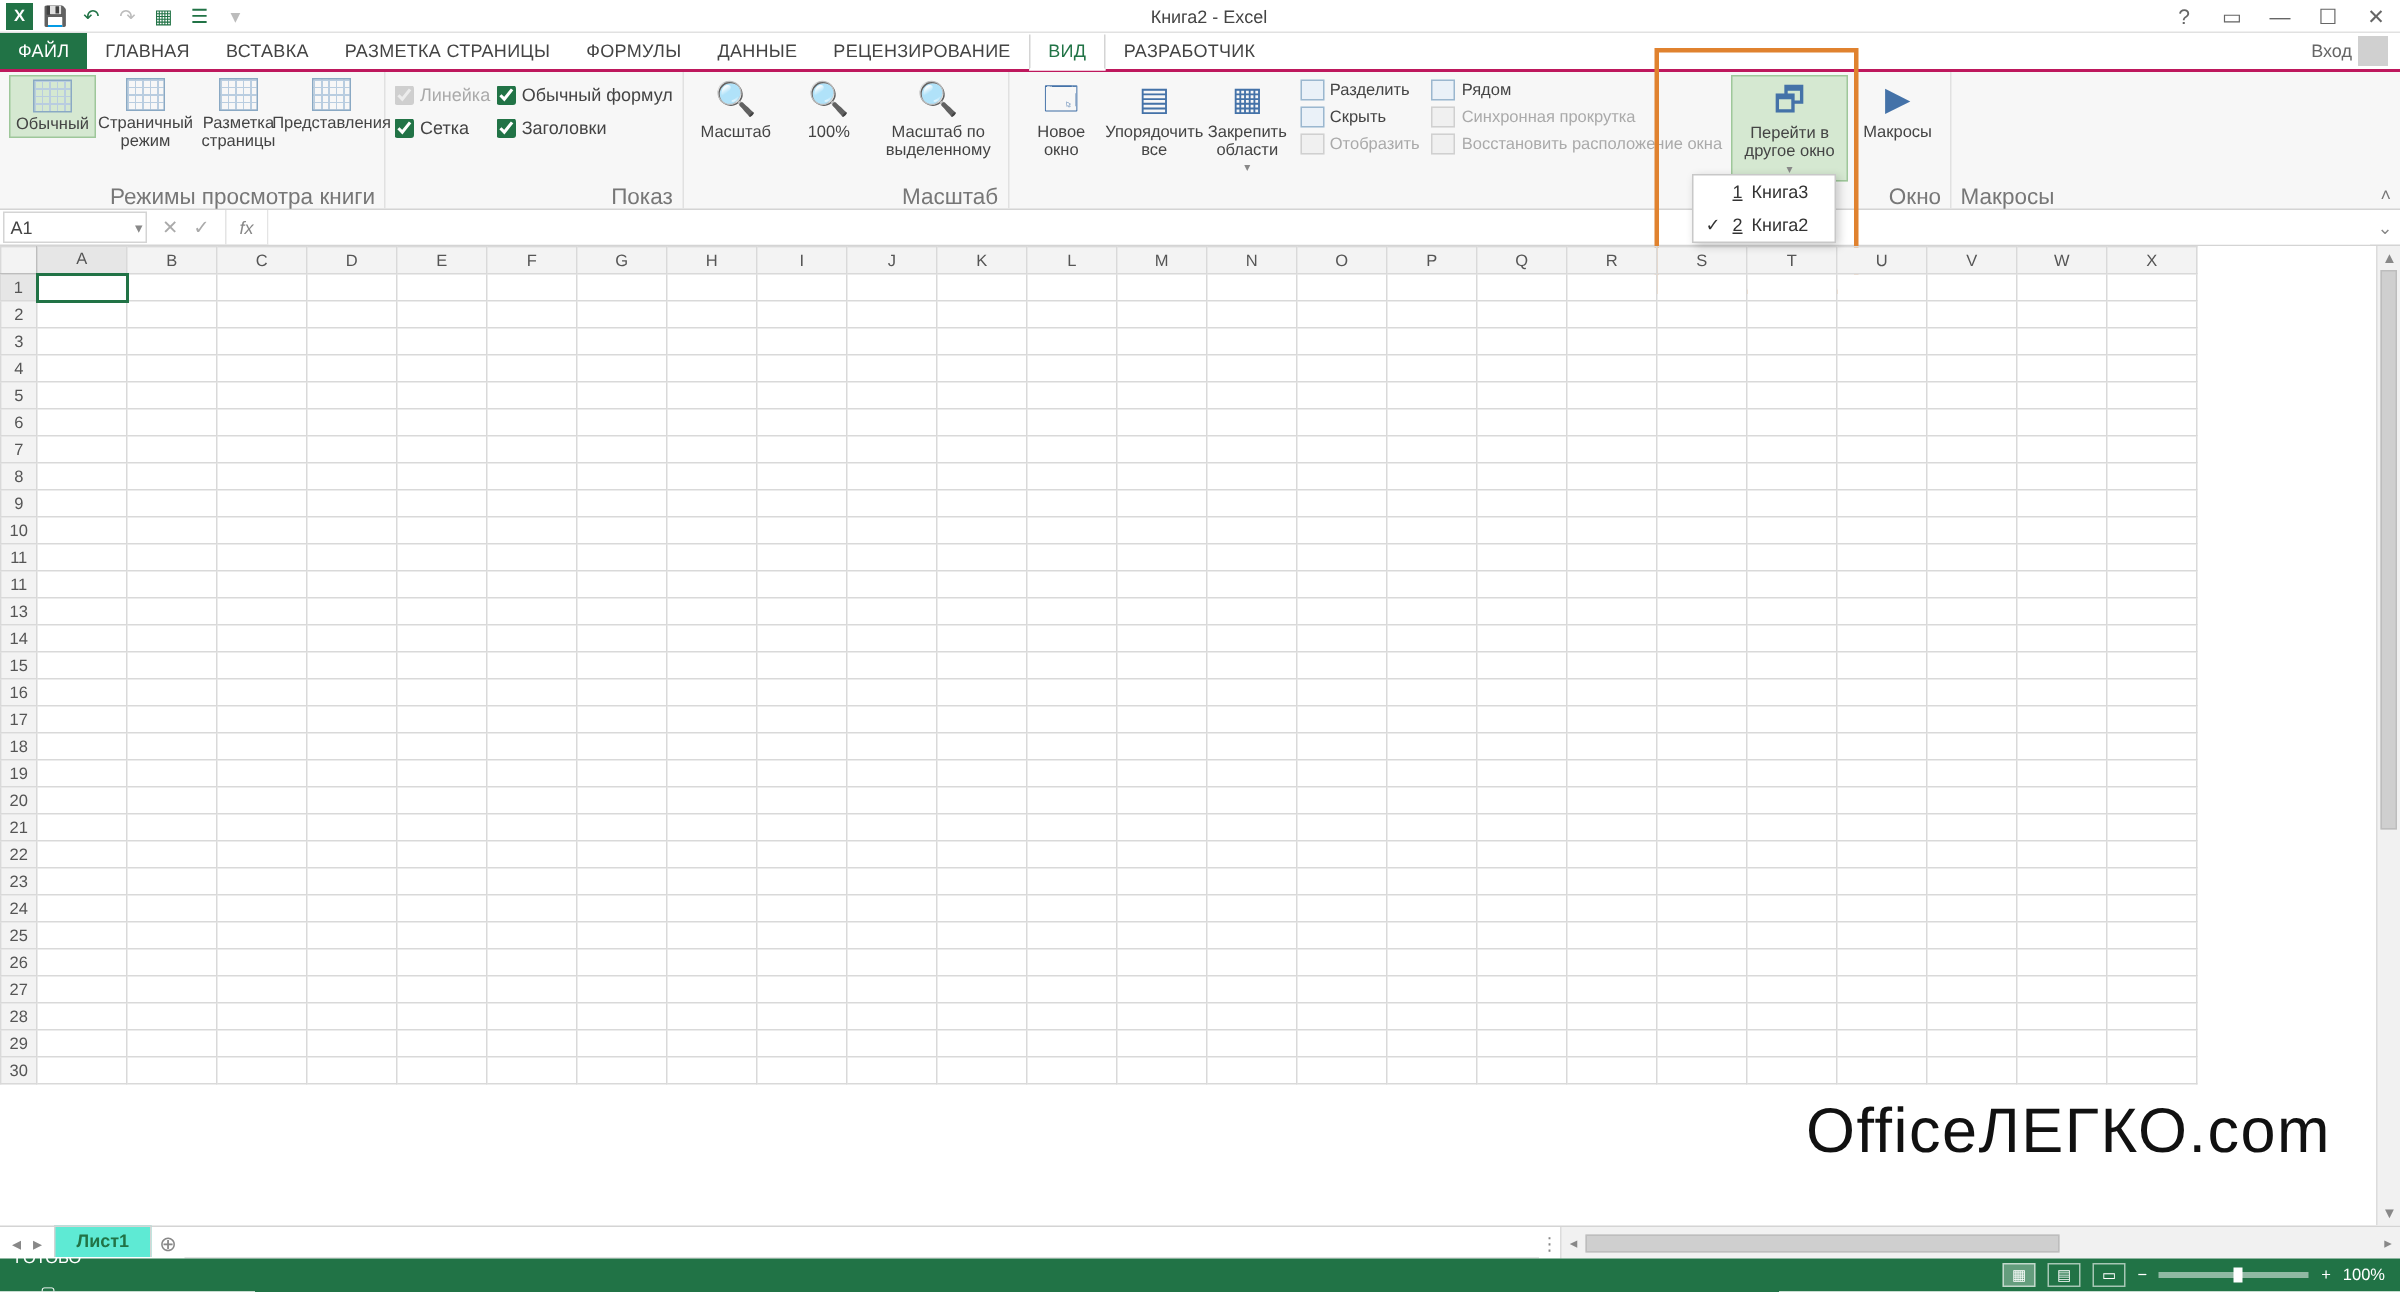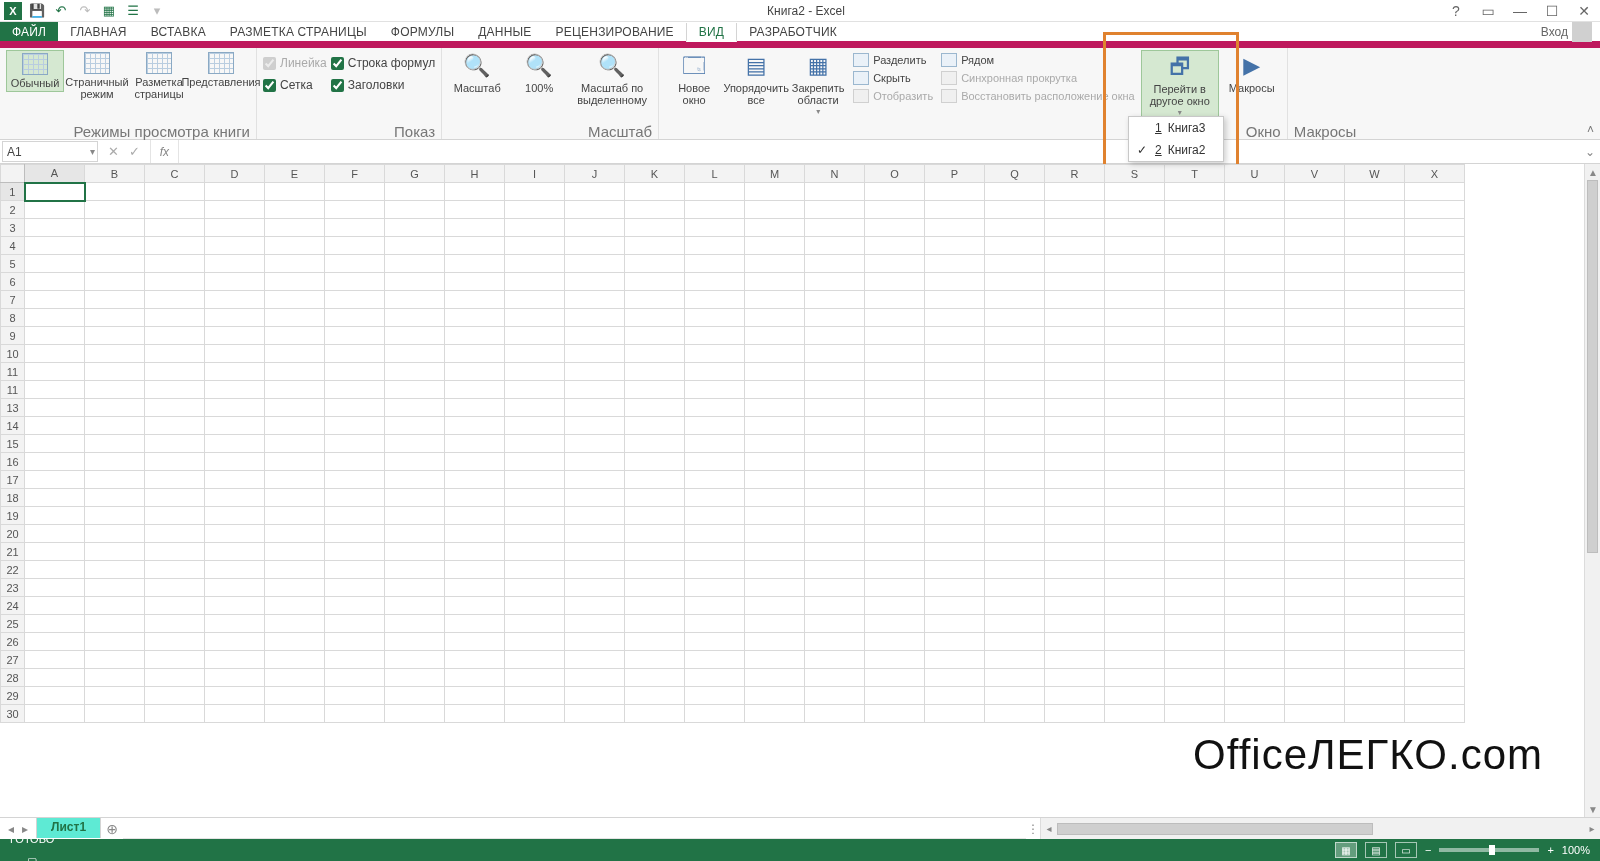--- a/index.html
+++ b/index.html
@@ -10,21 +10,21 @@
 .titlebar { height: 22px; background: #fff; display: flex; align-items: center; border-bottom: 1px solid #e1e1e1; }
 .qat { display: flex; align-items: center; gap: 6px; padding-left: 4px; }
 .qat-icon { width: 18px; height: 18px; display: inline-flex; align-items: center; justify-content: center; color: #217346; font-size: 13px; }
 .qat-icon.dim { color: #bcbcbc; }
 .app-logo { width: 18px; height: 18px; background: #217346; color: #fff; display: inline-flex; align-items: center; justify-content: center; font-weight: bold; font-size: 11px; }
 .titlebar-center { flex: 1; text-align: center; font-size: 12px; color: #444; }
 .titlebar-right { display: flex; align-items: center; gap: 12px; padding-right: 6px; color: #666; font-size: 14px; }
 .winbtn { width: 20px; height: 18px; display:inline-flex; align-items:center; justify-content:center; }
 
 
-.tabsrow { height: 26px; display: flex; align-items: stretch; background: #fff; border-bottom: 7px solid #be185d; }
+.tabsrow { height: 26px; display: flex; align-items: stretch; background: #fff; border-bottom: 2px solid #be185d; }
 .rtab { padding: 0 12px; display: flex; align-items: center; font-size: 12px; color: #444; text-transform: uppercase; letter-spacing: .2px; }
 .rtab.file { background: #217346; color: #fff; font-weight: 400; }
 .rtab.active { color: #217346; border-bottom: 2px solid #fff; position: relative; top:1px; background:#fff; border-left:1px solid #d4d4d4; border-right:1px solid #d4d4d4;}
 .tabsrow-spacer { flex:1; }
 .signin { padding: 0 8px; display:flex; align-items:center; gap:4px; color:#666; font-size:12px;}
 .avatar { width:20px; height:20px; background:#d0d0d0; display:inline-block;}
 
 
 .ribbon { height: 92px; background: #f7f7f7; border-bottom: 1px solid #d4d4d4; display: flex; position: relative; }
 .group { border-right: 1px solid #e1e1e1; display: flex; flex-direction: column; padding: 2px 6px 0 6px; align-items: flex-end; }
@@ -92,21 +92,21 @@
 
 .status { height:22px; background:#217346; color:#fff; display:flex; align-items:center; font-size:11px;}
 .status .left { padding:0 10px; display:flex; align-items:center; gap:10px;flex-direction:column;}
 .status .right { margin-left:auto; display:flex; align-items:center; gap:8px; padding-right:10px;}
 .viewbtn { width:22px; height:16px; border:1px solid rgba(255,255,255,.6); display:flex; align-items:center; justify-content:center; font-size:10px;}
 .viewbtn.active { background:rgba(255,255,255,.3);}
 .zoom-slider { width:100px; height:4px; background:rgba(255,255,255,.5); position:relative;}
 .zoom-slider .knob { position:absolute; left:50%; top:-3px; width:6px; height:10px; background:#fff;}
 
 
-.watermark { position:absolute; right:41px; bottom:38px; font-size:42px; font-weight:500; color:#111; font-family: Georgia, serif; letter-spacing:1px; pointer-events:none;}
+.watermark { position:absolute; right:30px; bottom:38px; font-size:42px; font-weight:500; color:#111; font-family: Georgia, serif; letter-spacing:1px; pointer-events:none;}
 .watermark .thin { font-weight:300; }
 .watermark .lt { font-family: "Segoe UI", sans-serif; font-weight:400;}
 </style>
 </head>
 <body>
 
 <div class="titlebar">
   <div class="qat">
     <span class="app-logo">X</span>
     <span class="qat-icon">💾</span>
@@ -175,21 +175,21 @@
             <span>Линейка</span>
           </label>
         <label class="chk">
             <input type="checkbox" checked="" style="">
             <span>Сетка</span>
           </label>
       </div>
       <div class="chkcol">
         <label class="chk">
             <input type="checkbox" checked="" style="">
-            <span>Строка формул</span>
+            <span>Обычный формул</span>
           </label>
         <label class="chk">
             <input type="checkbox" checked="" style="">
             <span>Заголовки</span>
           </label>
       </div>
     </div>
     <div class="group-label">Показ</div>
   </div>
 

